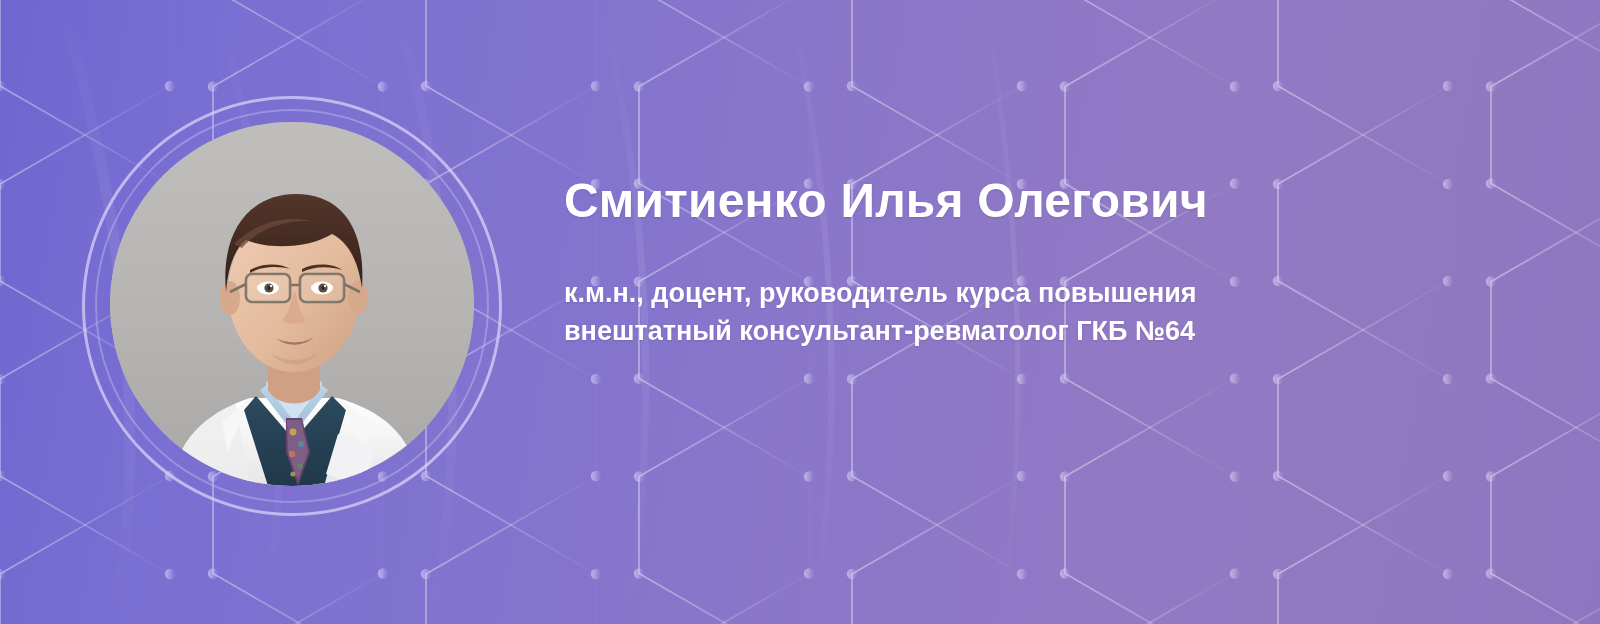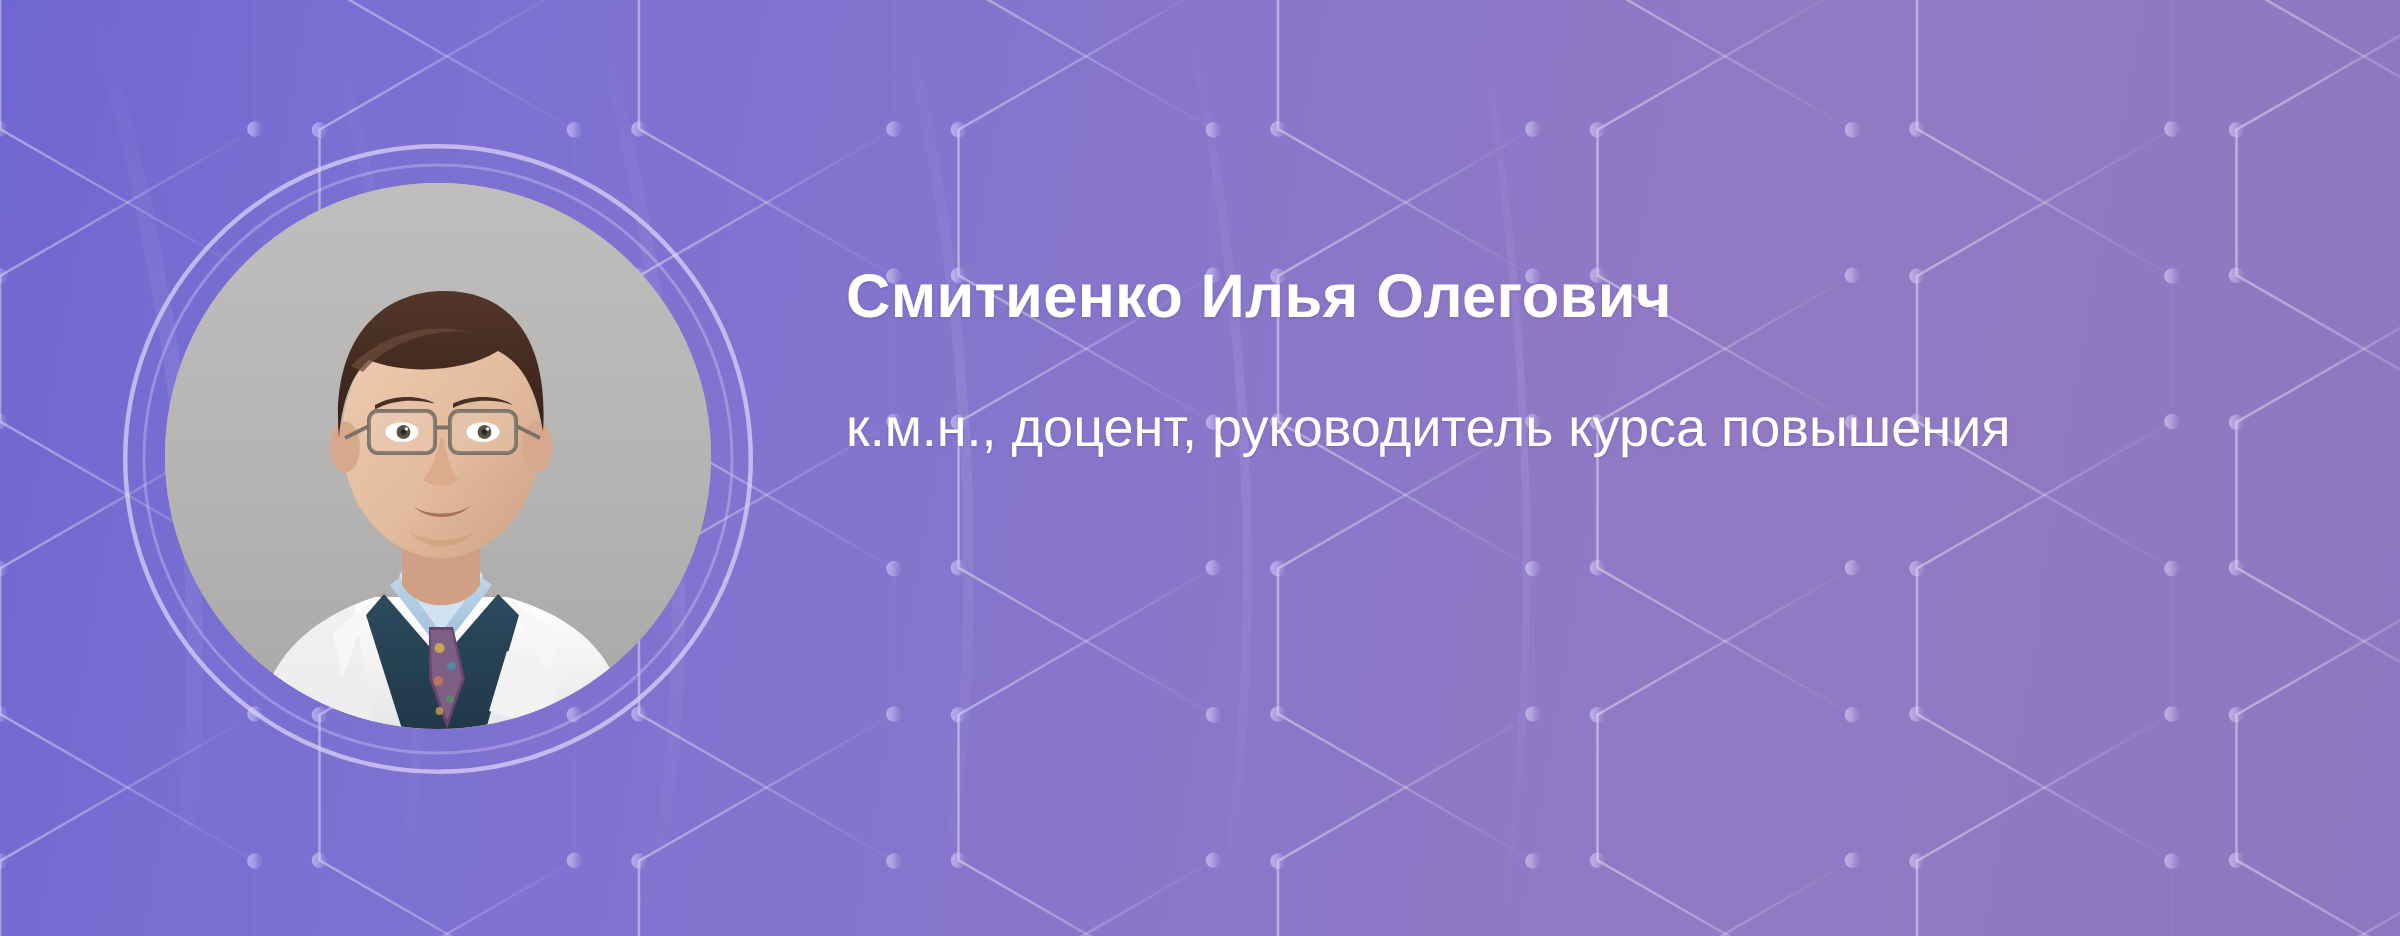--- a/index.html
+++ b/index.html
@@ -94,33 +94,33 @@
   
   #text-block {
     position: absolute;
     left: 564px;
     top: 175px;
     width: 900px;
   }
 
   #doctor-name {
     color: #ffffff;
-    font-size: 41px;
+    font-size: 48px;
     font-weight: bold;
     letter-spacing: .2px;
     line-height: 1.1;
     margin: 0 0 46px 0;
     white-space: nowrap;
     text-shadow: 0 1px 2px rgba(60,45,110,.22);
   }
 
   #doctor-desc {
     color: #ffffff;
-    font-size: 36px;
-    font-weight: normal;
+    font-size: 27px;
+    font-weight: bold;
     line-height: 38px;
     margin: 0;
     text-shadow: 0 1px 2px rgba(60,45,110,.18);
   }
   #doctor-desc .line { display: block; white-space: nowrap; }
 </style>
 </head>
 <body>
 
 <div id="banner">
@@ -937,16 +937,17 @@
 
         <rect width="364" height="364" fill="none"></rect>
       </svg>
     </div>
   </div>
 
   <div id="text-block">
     <h1 id="doctor-name">Смитиенко Илья Олегович</h1>
     <p id="doctor-desc">
         <span class="line">к.м.н., доцент, руководитель курса повышения</span>
+        <span class="line">внештатный консультант-ревматолог ГКБ №64</span>
       </p>
   </div>
 
 </div>
 
 </body></html>

